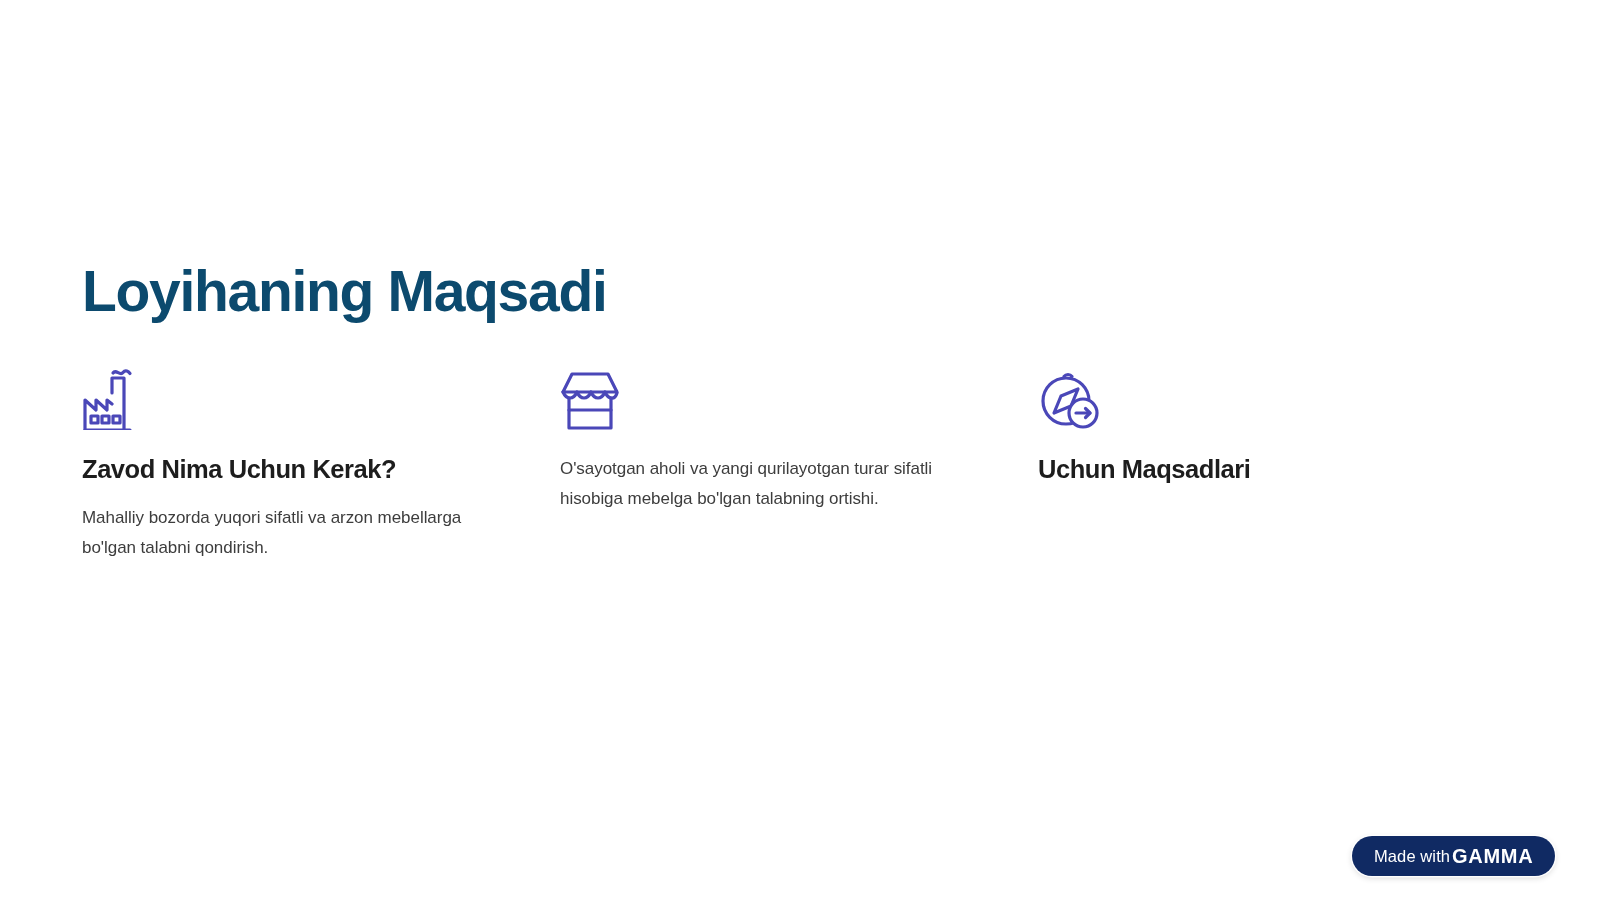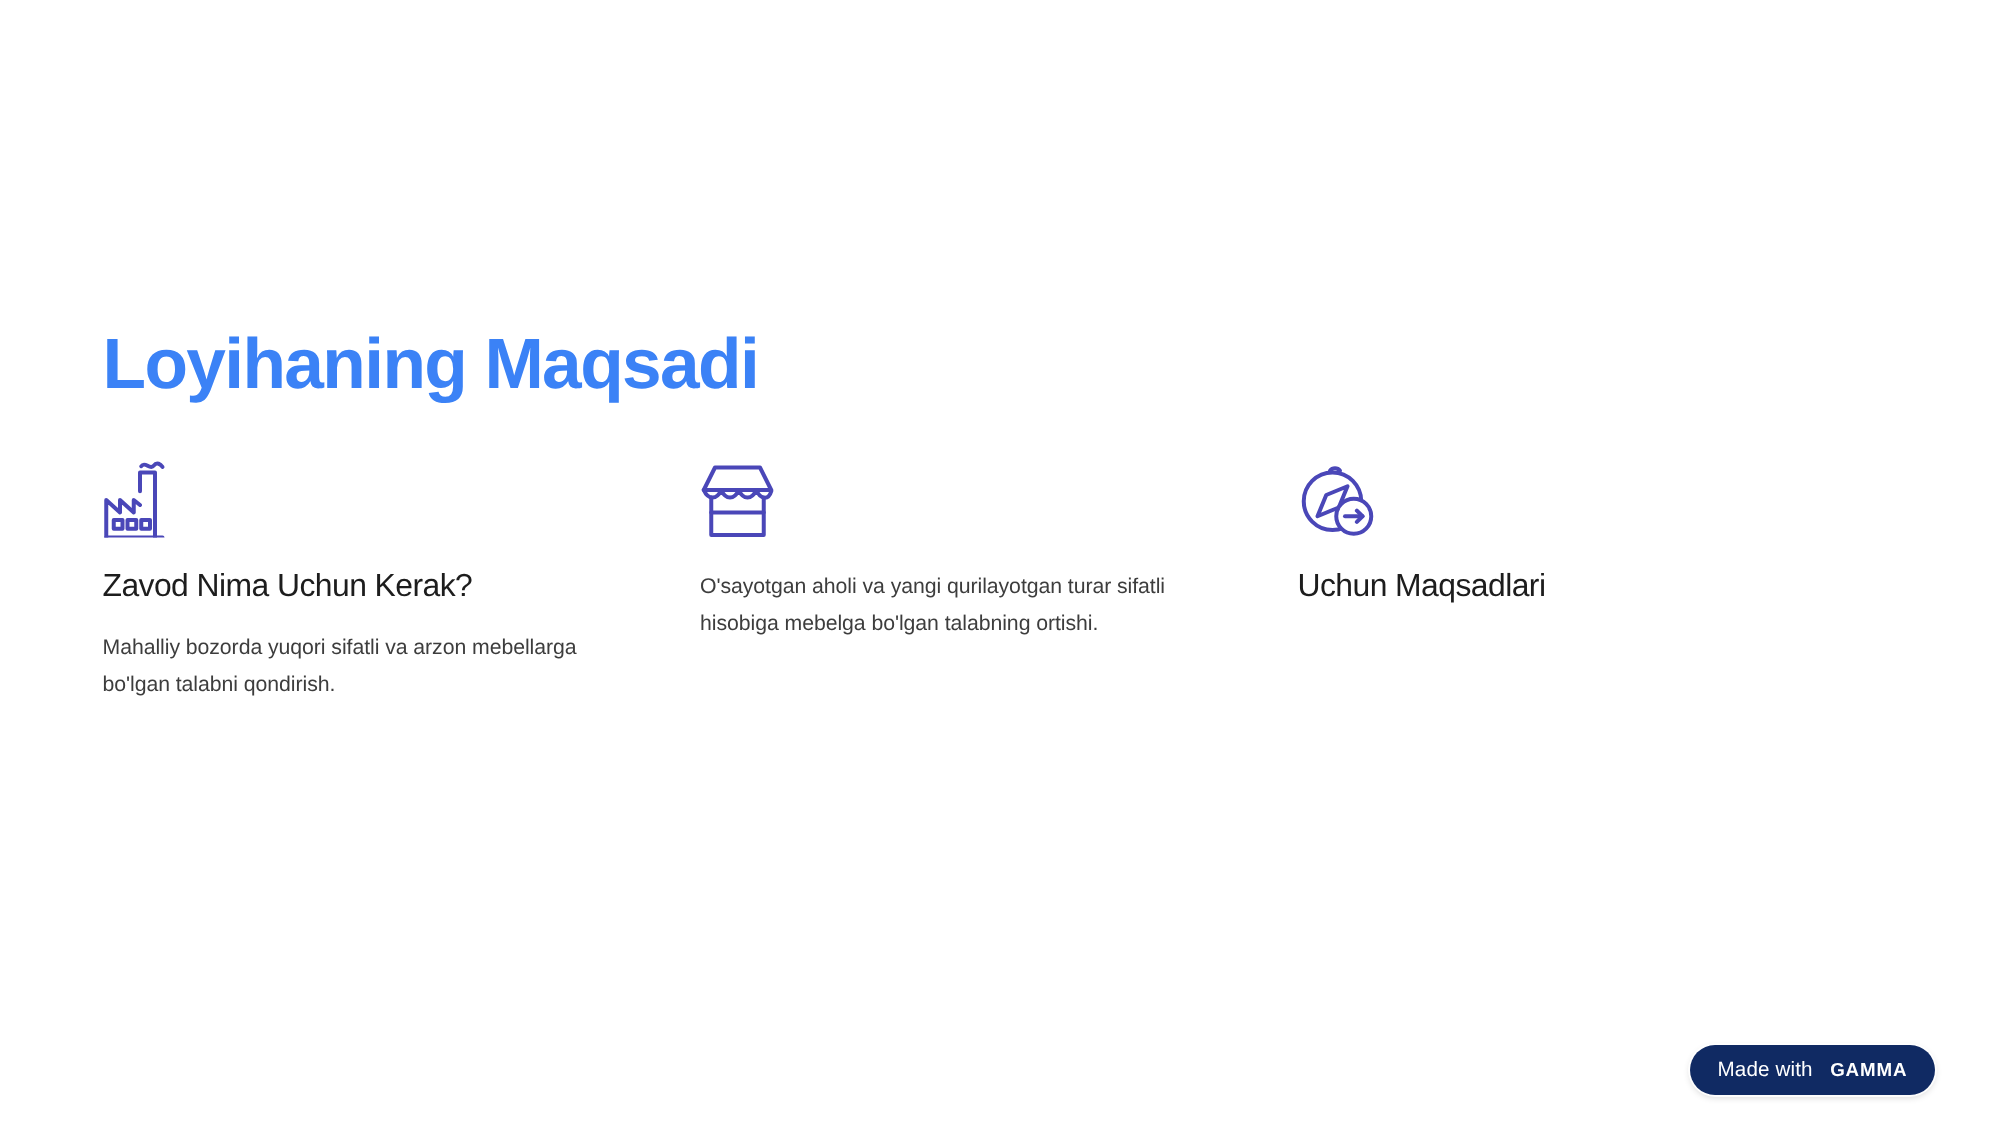--- a/index.html
+++ b/index.html
@@ -25,21 +25,21 @@
 
   
   .slide-title {
     position: absolute;
     left: 82px;
     top: 258px;
     font-size: 57px;
     line-height: 1.18;
     font-weight: 700;
     letter-spacing: -1.3px;
-    color: #3b82f6;
+    color: #0c4a6e;
     white-space: nowrap;
   }
 
   
   .columns {
     position: absolute;
     left: 82px;
     top: 368px;
     width: 1436px;
     display: flex;
@@ -56,21 +56,21 @@
     display: block;
     margin-bottom: 22px;
   }
 
   .col-icon svg {
     display: block;
   }
 
   .col-heading {
     font-size: 25.5px;
-    font-weight: 400;
+    font-weight: 700;
     letter-spacing: -0.45px;
     color: #1d1d1d;
     line-height: 1.25;
     margin-bottom: 17px;
   }
 
   .col-body {
     font-size: 17px;
     line-height: 1.78;
     color: #3d3d3d;
@@ -84,36 +84,36 @@
     left: 1352px;
     top: 836px;
     height: 40px;
     padding: 0 22px;
     border-radius: 22px;
     background: #102a63;
     color: #ffffff;
     display: flex;
     align-items: center;
     justify-content: center;
-    gap: 14px;
+    gap: 2px;
     font-size: 16.5px;
     box-shadow: 0 0 0 1.5px rgba(255,255,255,0.9), 0 2px 6px rgba(0,0,0,0.16);
     cursor: pointer;
     user-select: none;
   }
 
   .gamma-made {
     font-weight: 400;
     letter-spacing: 0.1px;
   }
 
   .gamma-word {
     font-weight: 700;
     letter-spacing: 0.7px;
-    font-size: 15px;
+    font-size: 20px;
   }
 </style>
 </head>
 <body>
 
 <div class="slide">
 
   <h1 class="slide-title">Loyihaning Maqsadi</h1>
 
   <div class="columns">

